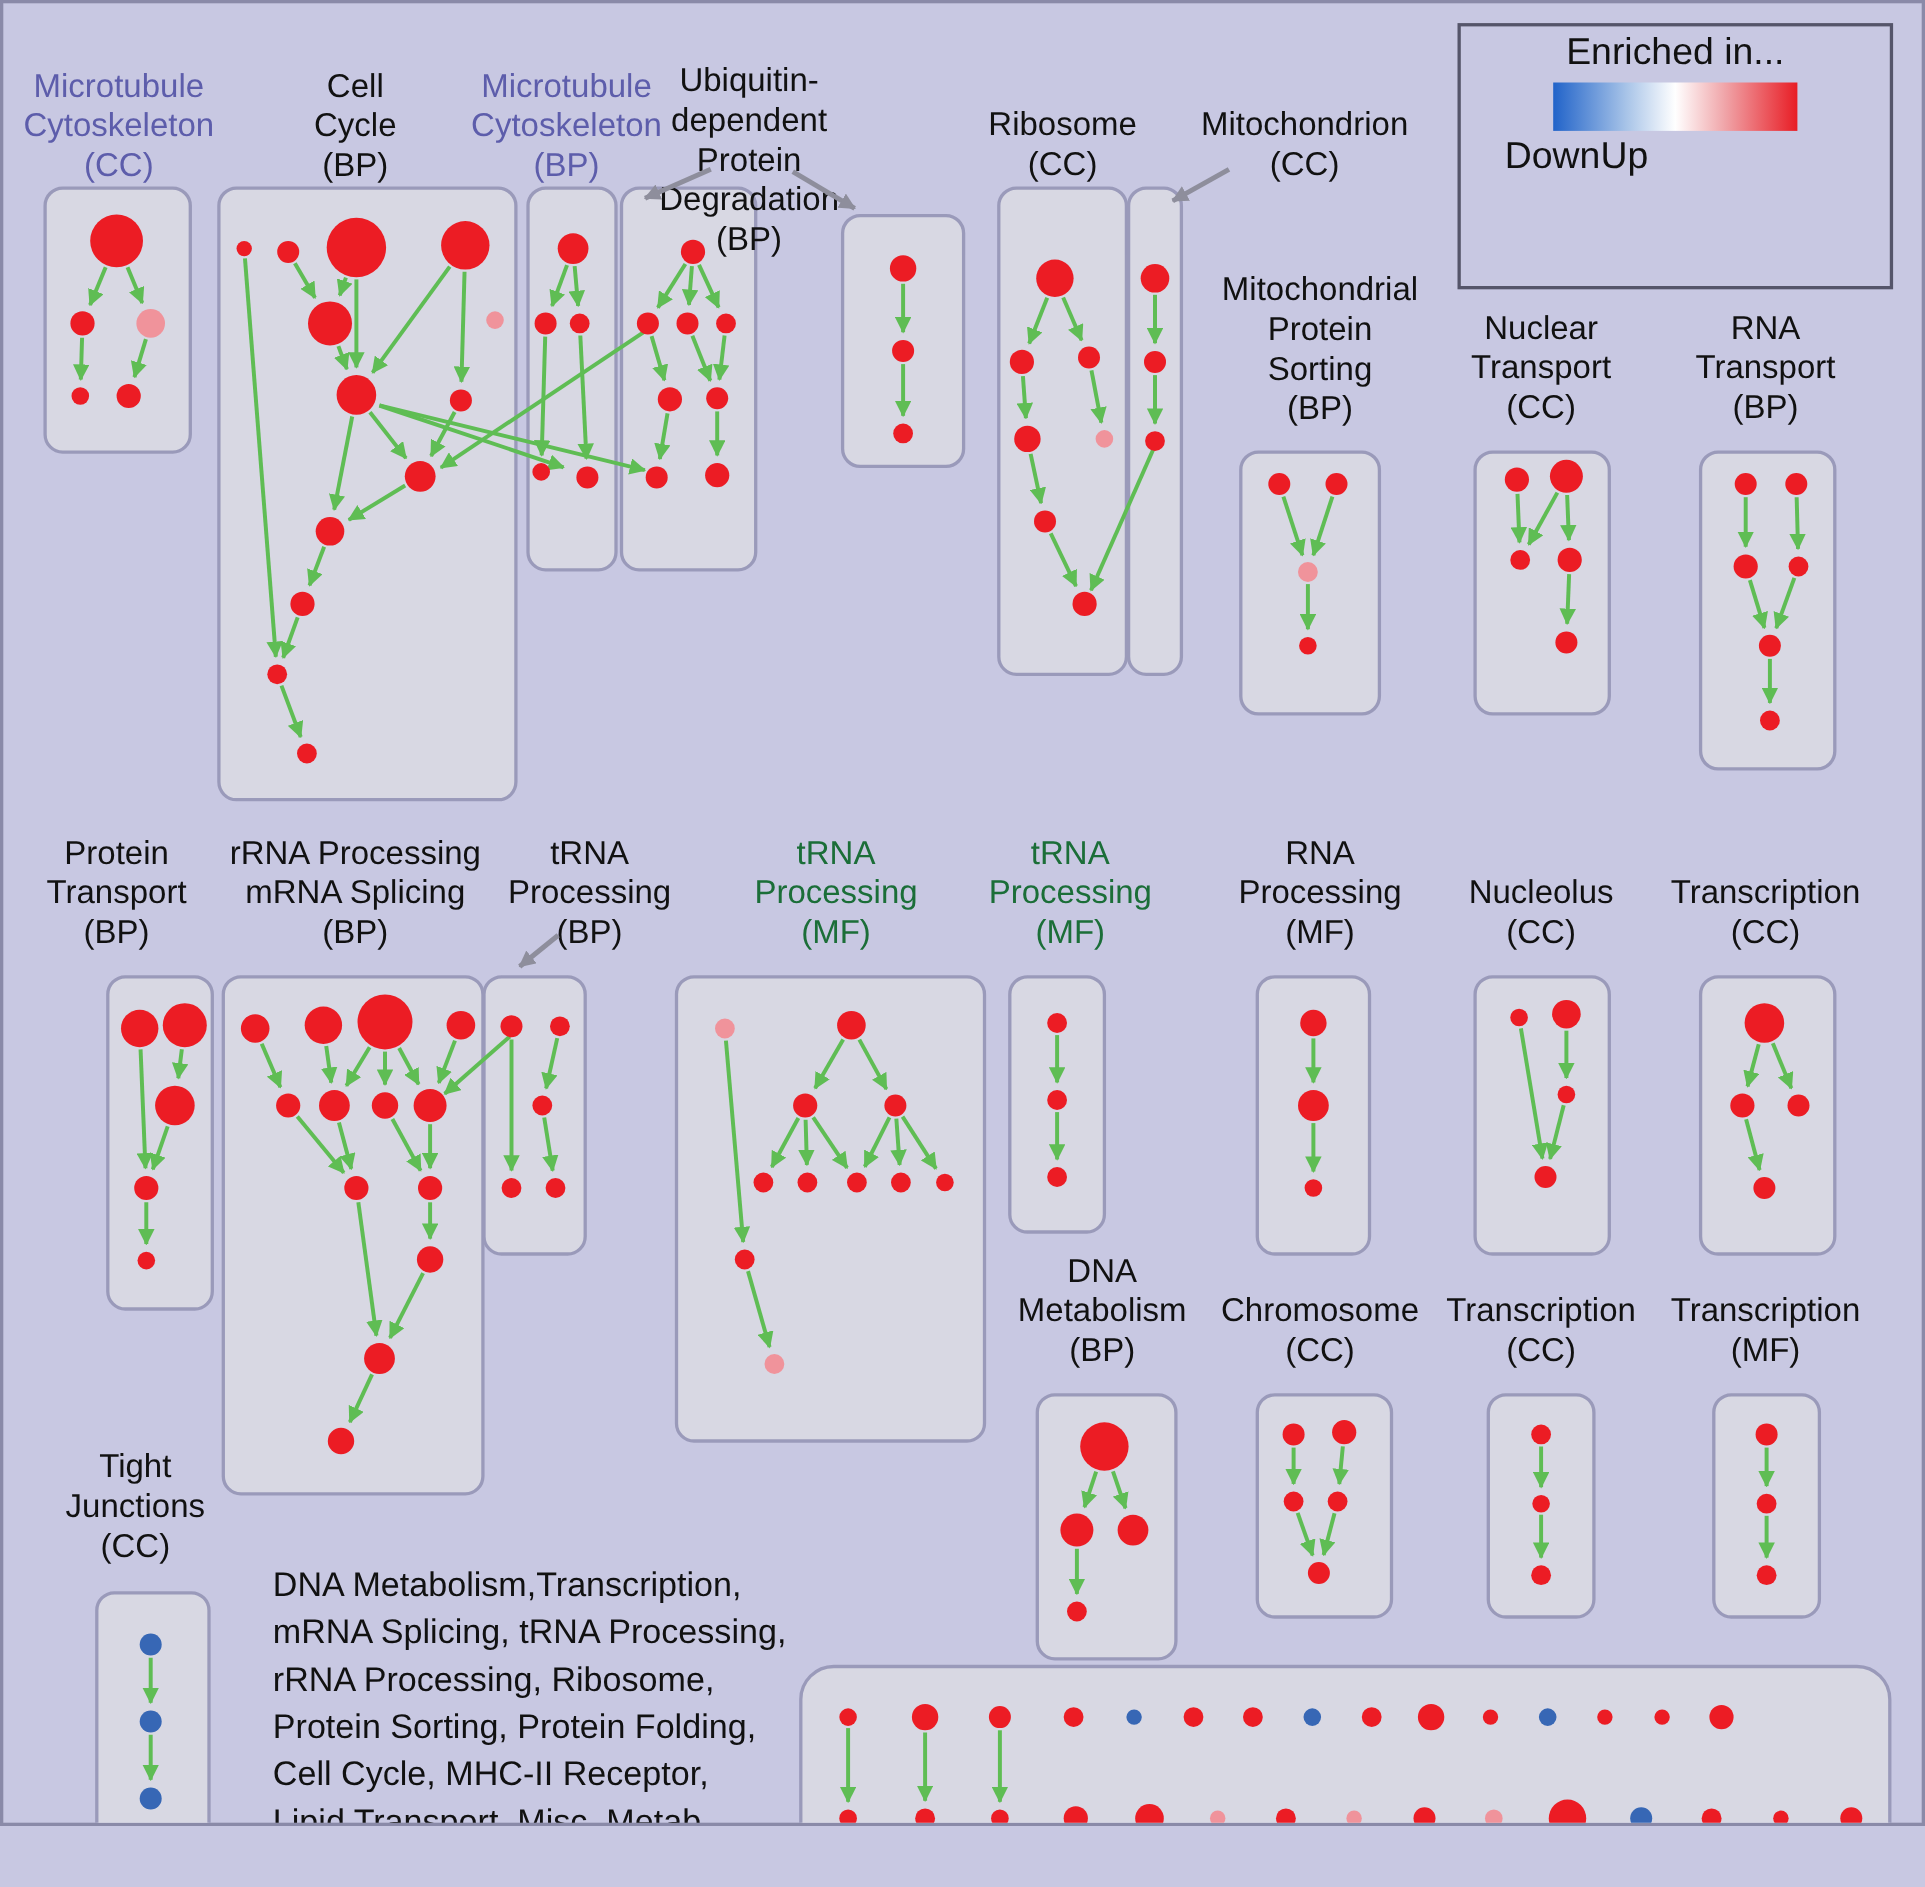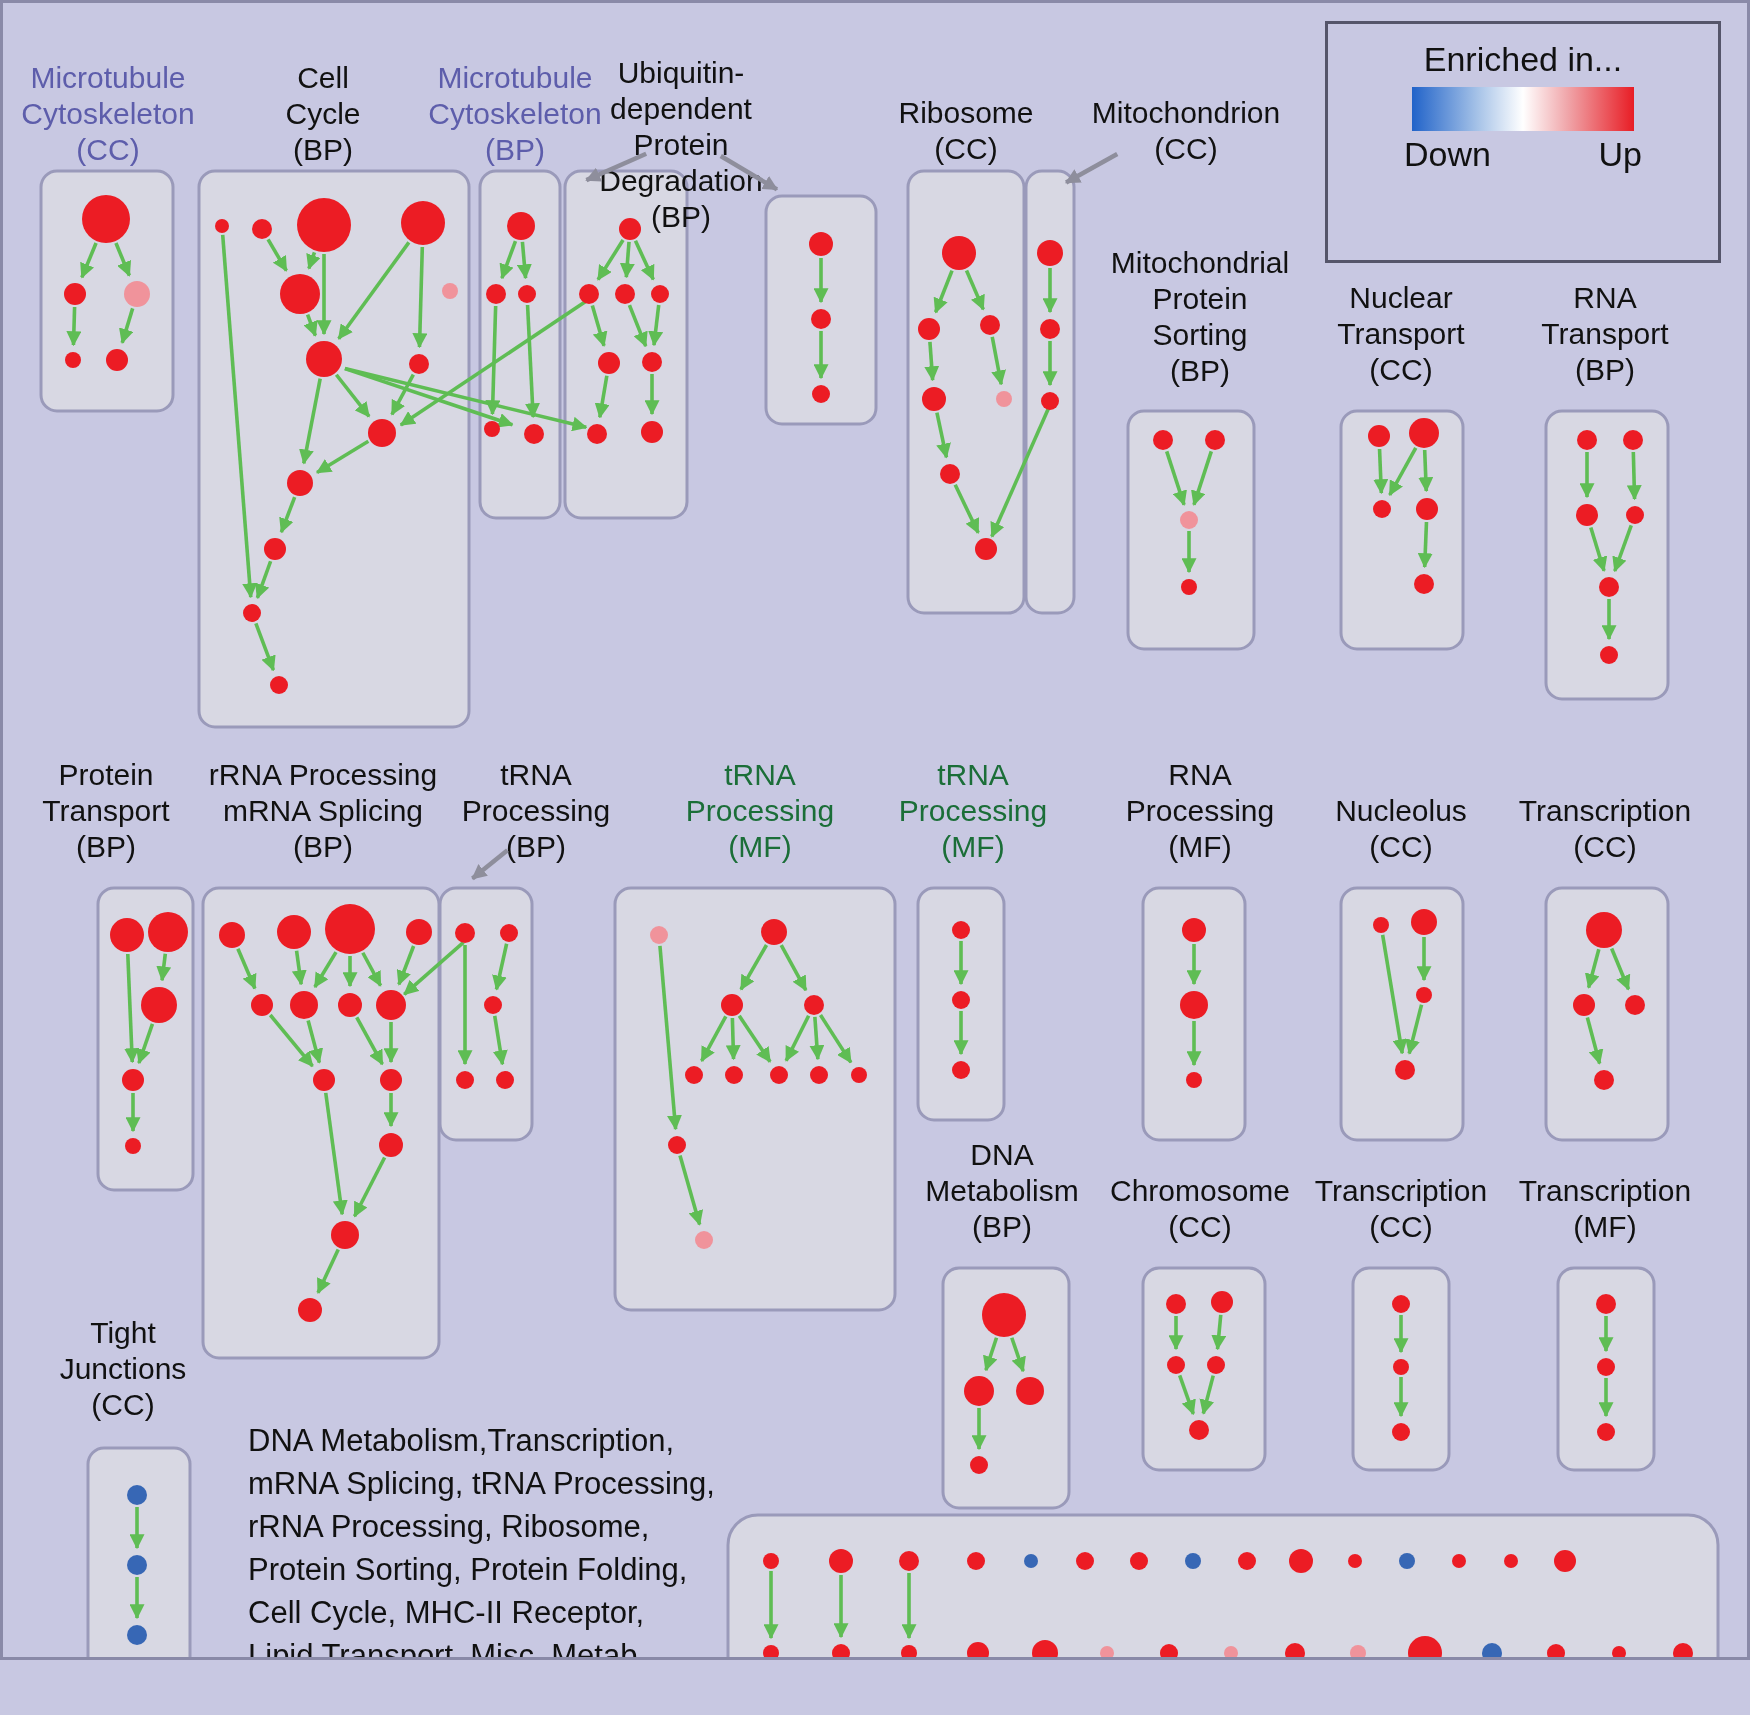--- a/index.html
+++ b/index.html
@@ -1,22 +1,22 @@
 <!DOCTYPE html>
 <html><head>
 <meta charset="utf-8">
 <style>
   html,body{margin:0;padding:0;background:#c8c8e2;}
   .fig{position:relative;width:1750px;height:1660px;background:#c8c8e2;border:3px solid #8a8aa8;box-sizing:border-box;overflow:hidden;font-family:"Liberation Sans",sans-serif;}
   svg{position:absolute;left:0;top:0;}
   svg text{font-family:"Liberation Sans",sans-serif;}
   .legend{position:absolute;left:1322px;top:18px;width:396px;height:242px;border:3px solid #55556a;box-sizing:border-box;background:#c8c8e2;z-index:5;text-align:center;color:#111;}
-  .legend-title{font-size:34px;margin-top:16px;}
+  .legend-title{font-size:34px;margin-top:4px;}
   .legend-gradient{width:222px;height:44px;margin:8px auto 0 auto;background:linear-gradient(90deg,#2163c9 0%,#a8c4e8 30%,#ffffff 50%,#f0a6aa 70%,#e81d25 100%);}
-  .legend-row{display:flex;justify-content:space-between;padding:0 76px;font-size:34px;margin-top:4px;}
+  .legend-row{display:flex;padding:0 40px;font-size:34px;margin-top:4px;}
   .legend-sub{font-size:29px;line-height:1.25;}
   .legend-sub:first-of-type{margin-top:4px;}
 </style>
 </head>
 <body>
 
 <div class="fig">
   <svg id="net" width="1750" height="1715">
       <defs>
         <marker id="ah-green" viewBox="0 0 12 12" refX="11" refY="6" markerWidth="15" markerHeight="15" markerUnits="userSpaceOnUse" orient="auto">

